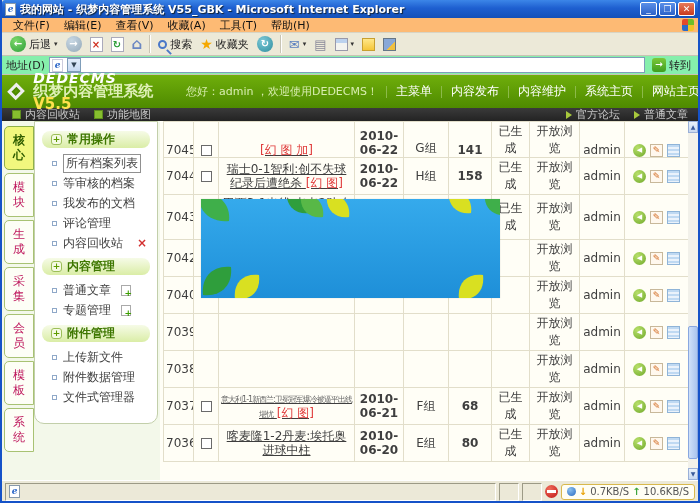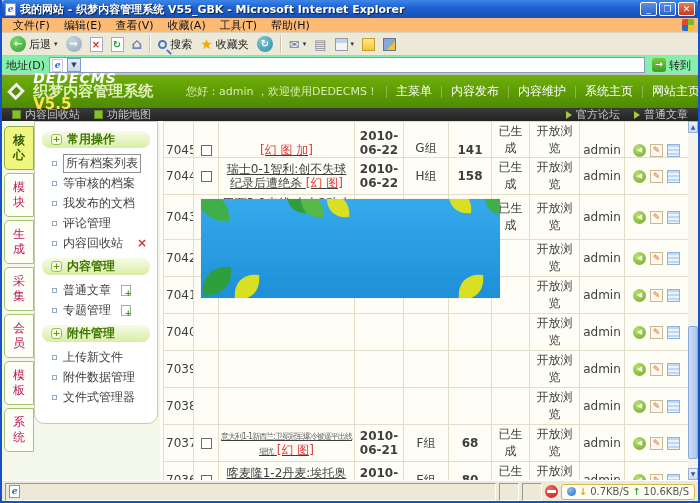--- a/index.html
+++ b/index.html
@@ -510,40 +510,20 @@
             <td>admin</td>
             <td>
               <span class="ops">
                 <span class="op-view">◀</span>
                 <span class="op-edit">✎</span>
                 <span class="op-list"></span>
               </span>
             </td>
           </tr>
             <tr>
-            <td class="c-id">7041</td>
-            <td></td>
-            <td class="c-title">
-              <a href="#" class="doc-link"><span class="t1"></span> <span class="tags"></span></a>
-            </td>
-            <td class="c-date"></td>
-            <td></td>
-            <td class="c-clk"></td>
-            <td></td>
-            <td>开放浏览</td>
-            <td>admin</td>
-            <td>
-              <span class="ops">
-                <span class="op-view">◀</span>
-                <span class="op-edit">✎</span>
-                <span class="op-list"></span>
-              </span>
-            </td>
-          </tr>
-            <tr>
             <td class="c-id">7040</td>
             <td></td>
             <td class="c-title">
               <a href="#" class="doc-link"><span class="t1"></span> <span class="tags"></span></a>
             </td>
             <td class="c-date"></td>
             <td></td>
             <td class="c-clk"></td>
             <td></td>
             <td>开放浏览</td>

